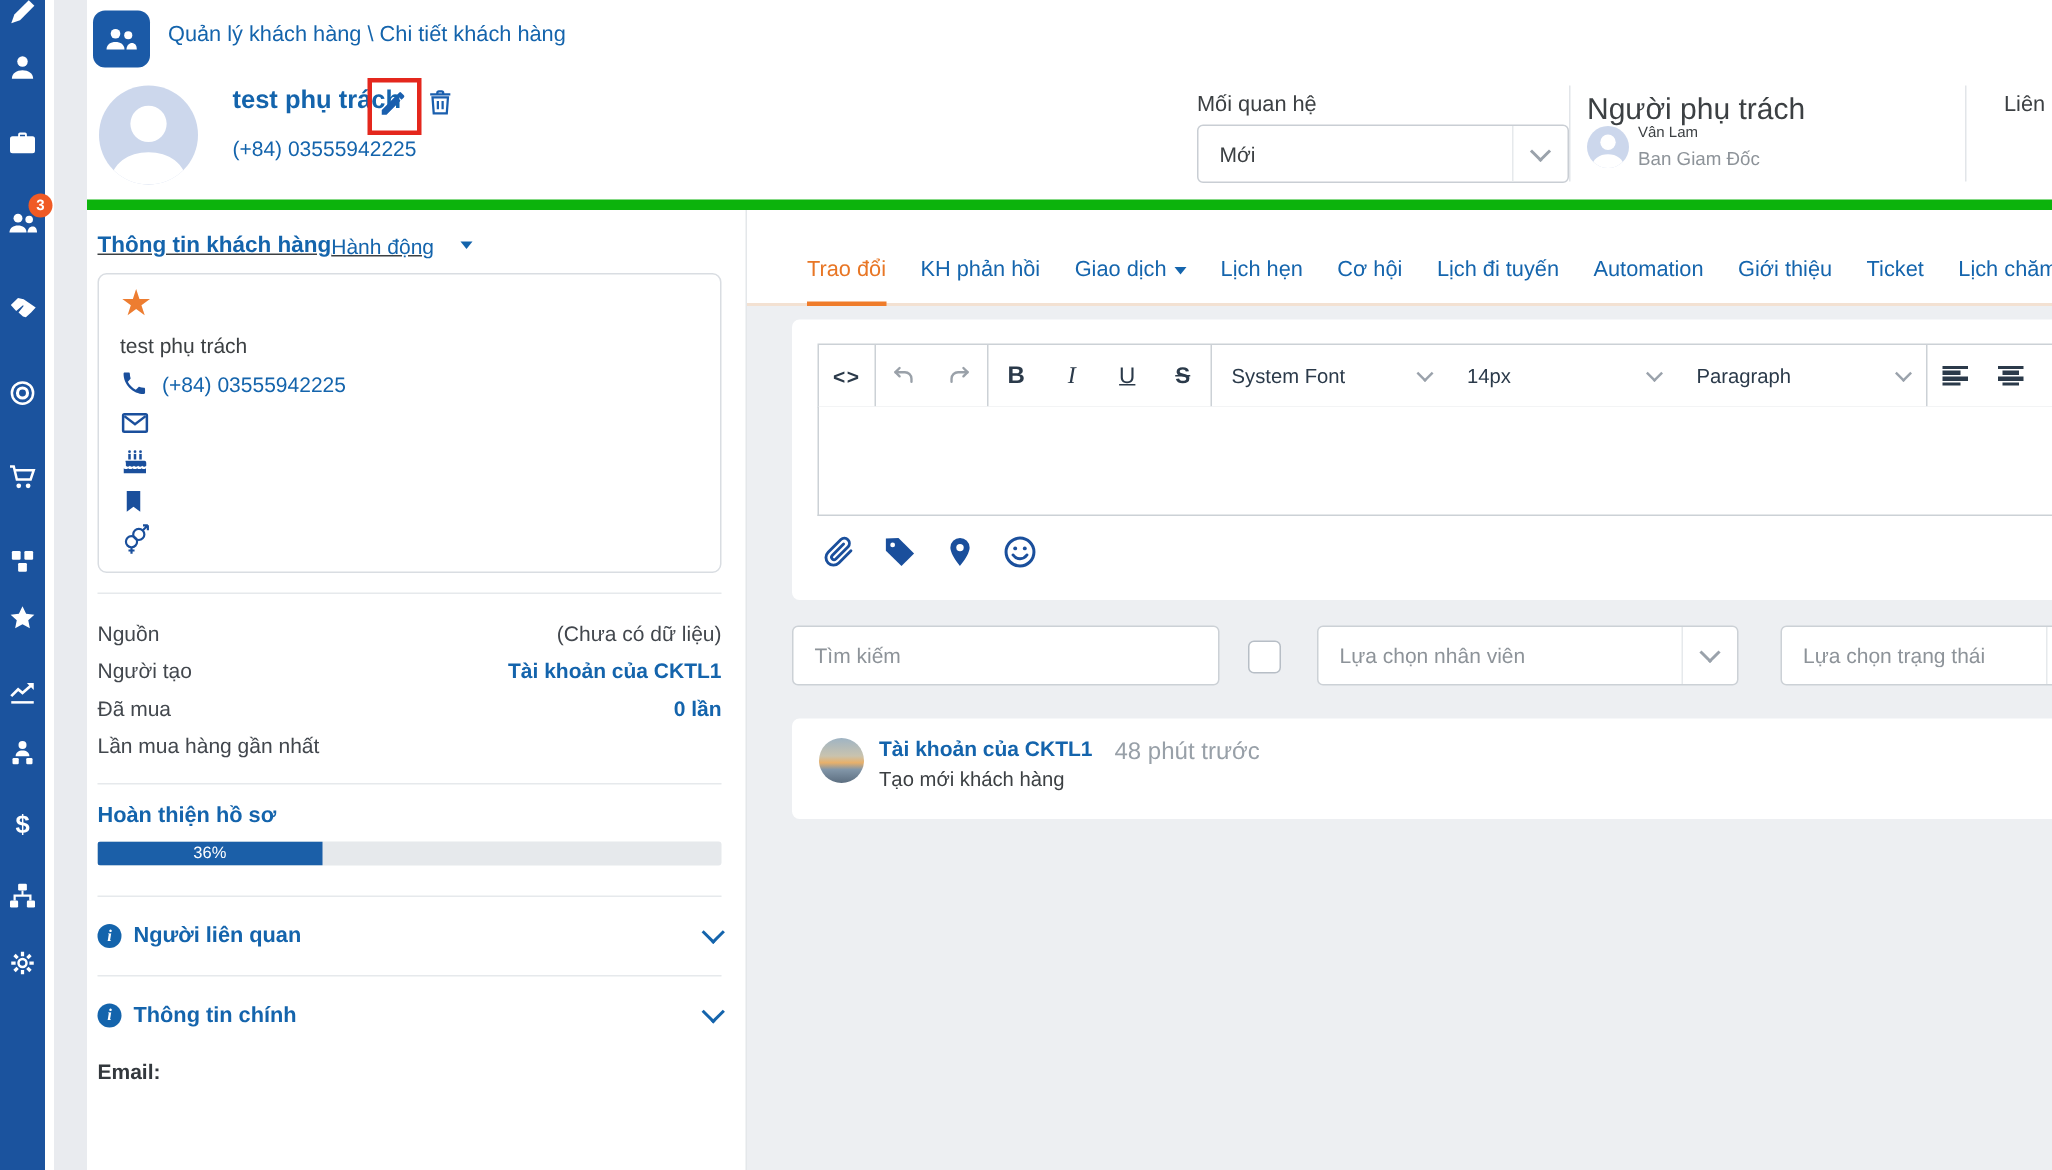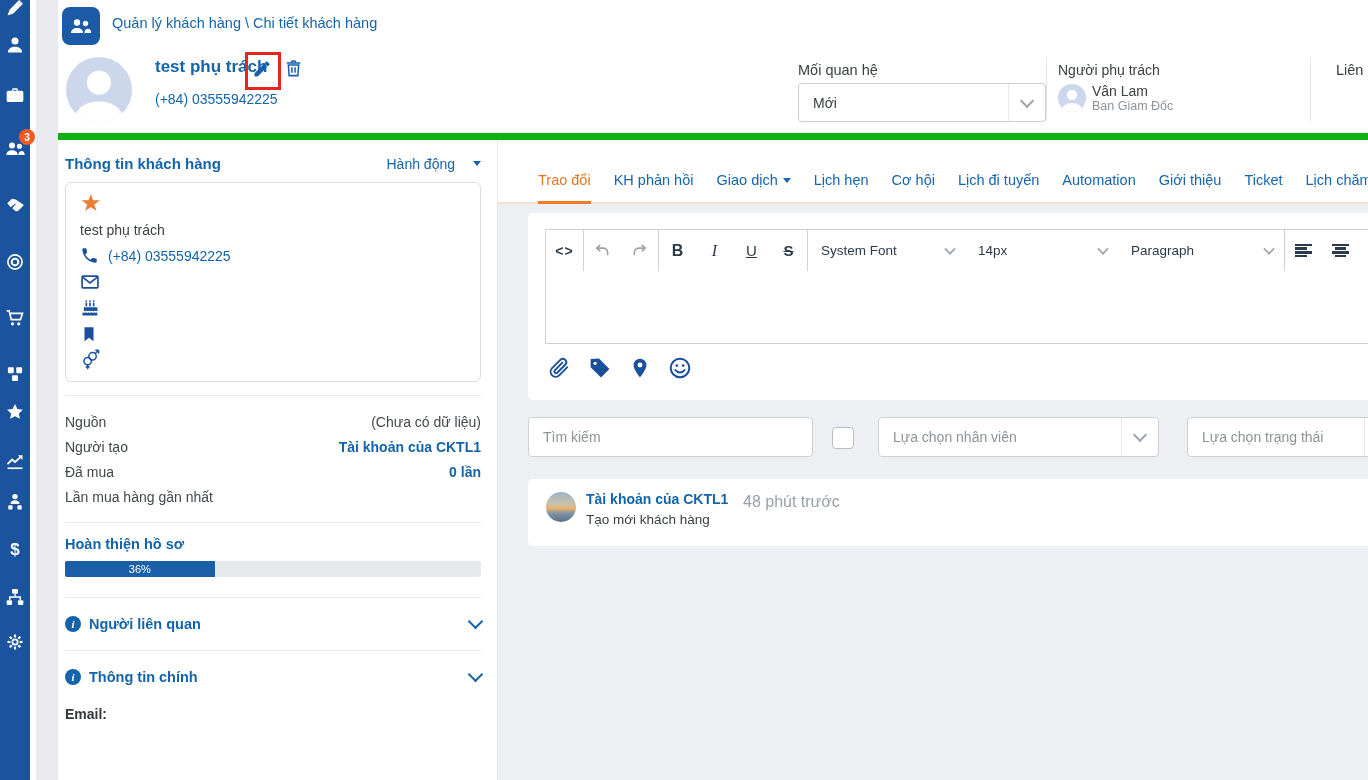--- a/index.html
+++ b/index.html
@@ -25,30 +25,30 @@
   .hdr-trash{position:absolute;left:284px;top:58px;width:19px;height:21px;}
   .cust-phone{position:absolute;left:155px;top:91px;color:#1464ac;font-size:14px;}
   .rel-label{position:absolute;left:798px;top:62px;font-size:14.5px;color:#3c4043;}
   .rel-select{position:absolute;left:798px;top:83px;width:246px;height:37px;border:1px solid #c9ced4;
               border-radius:4px;background:#fff;display:flex;align-items:center;}
   .rel-select .val{padding-left:14px;color:#3c4043;font-size:14px;flex:1;}
   .sel-chev{width:36px;align-self:stretch;display:flex;align-items:center;justify-content:center;border-left:1px solid #e6e9ec;}
   .chev{width:8px;height:8px;border-right:2px solid #9aa2ab;border-bottom:2px solid #9aa2ab;
         transform:rotate(45deg);margin-top:-4px;}
   .vdiv{position:absolute;top:57px;height:64px;border-left:1px solid #e2e5e9;}
-  .asg-label{position:absolute;left:1058px;top:62px;font-size:14px;color:#3c4043;}
+  .asg-label{position:absolute;left:1058px;top:62px;font-size:20px;color:#3c4043;}
   .asg-avatar{position:absolute;left:1058px;top:84px;width:28px;height:28px;border-radius:50%;background:#ccd7ec;overflow:hidden;}
-  .asg-name{position:absolute;left:1092px;top:83px;font-size:14px;color:#3c4043;}
+  .asg-name{position:absolute;left:1092px;top:83px;font-size:10px;color:#3c4043;}
   .asg-role{position:absolute;left:1092px;top:99px;font-size:12.5px;color:#8d9399;}
   .contact-label{position:absolute;left:1336px;top:62px;font-size:14.5px;color:#3c4043;white-space:nowrap;}
   .green-bar{position:absolute;left:58px;top:133px;width:1310px;height:7px;background:#0cb30c;}
   
   .left-panel{position:absolute;left:58px;top:140px;width:439px;height:640px;background:#fff;
               padding:15px 16px 0 7px;box-sizing:border-box;}
-  .lp-head{display:flex;justify-content:space-between;align-items:center;margin-bottom:10px;}
+  .lp-head{display:flex;justify-content:flex-start;align-items:center;margin-bottom:10px;text-decoration:underline;}
   .lp-title{color:#1464ac;font-weight:bold;font-size:15px;}
   .lp-actions{color:#1464ac;font-size:14px;display:flex;align-items:center;gap:18px;cursor:pointer;}
   .caret{width:0;height:0;border-left:4.5px solid transparent;border-right:4.5px solid transparent;border-top:5px solid #1464ac;}
   .lp-card{border:1px solid #d9dde2;border-radius:6px;padding:8px 14px 10px;display:flex;flex-direction:column;gap:3px;}
   .lp-card .row{min-height:23px;display:flex;align-items:center;gap:9px;}
   .star{color:#ed7d31;font-size:24px;line-height:24px;}
   .blue-link{color:#1464ac;}
   .lp-hr{border:none;border-top:1px solid #e6e9ec;margin:13px 0;}
   .d-row{display:flex;justify-content:space-between;align-items:center;height:25px;font-size:14px;}
   .d-label{color:#42474d;}

